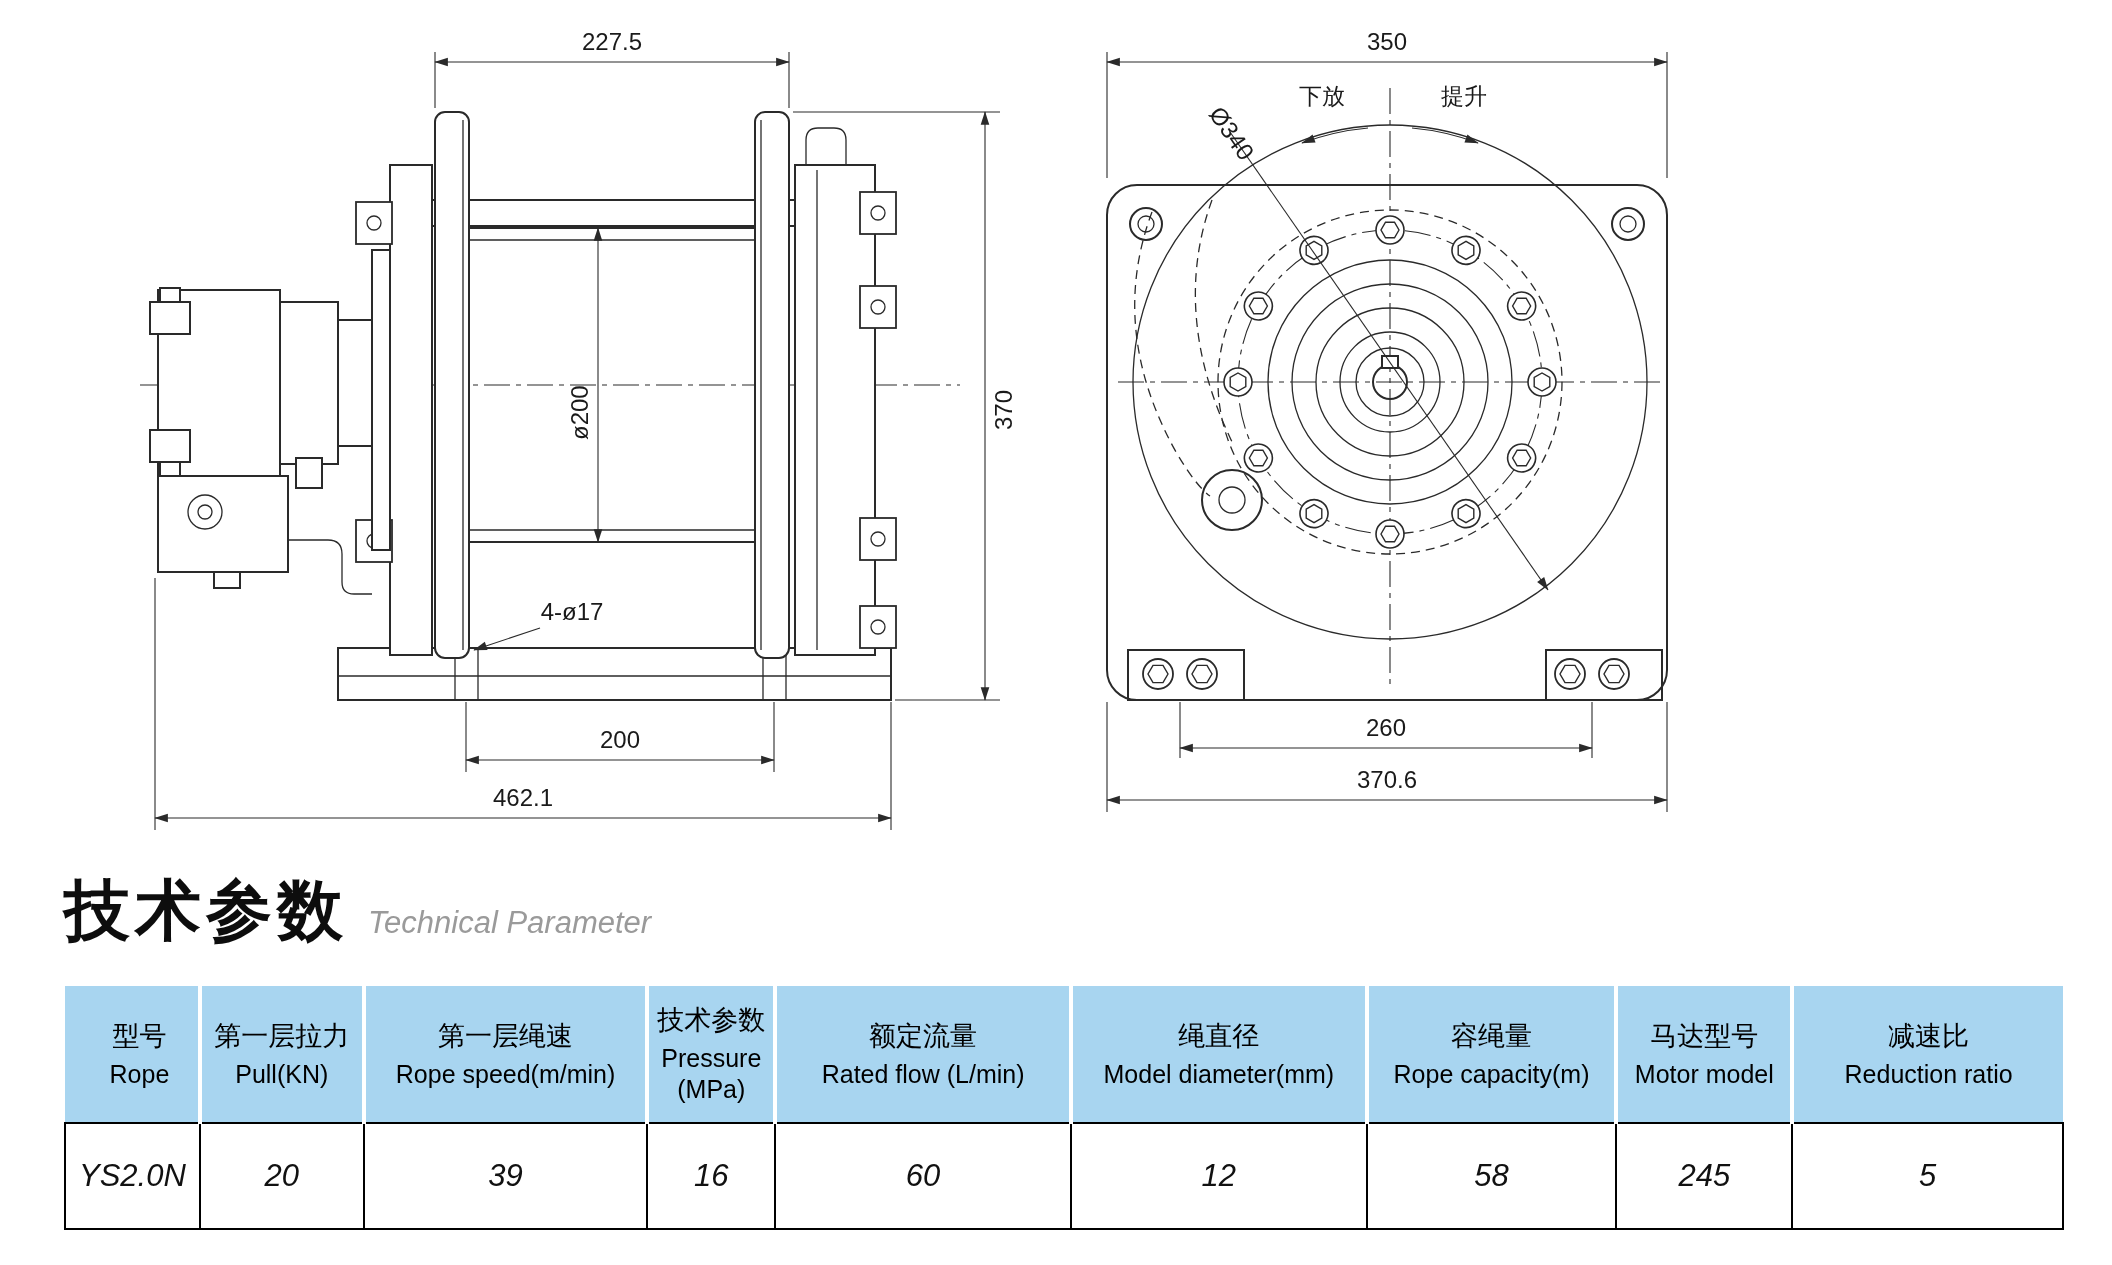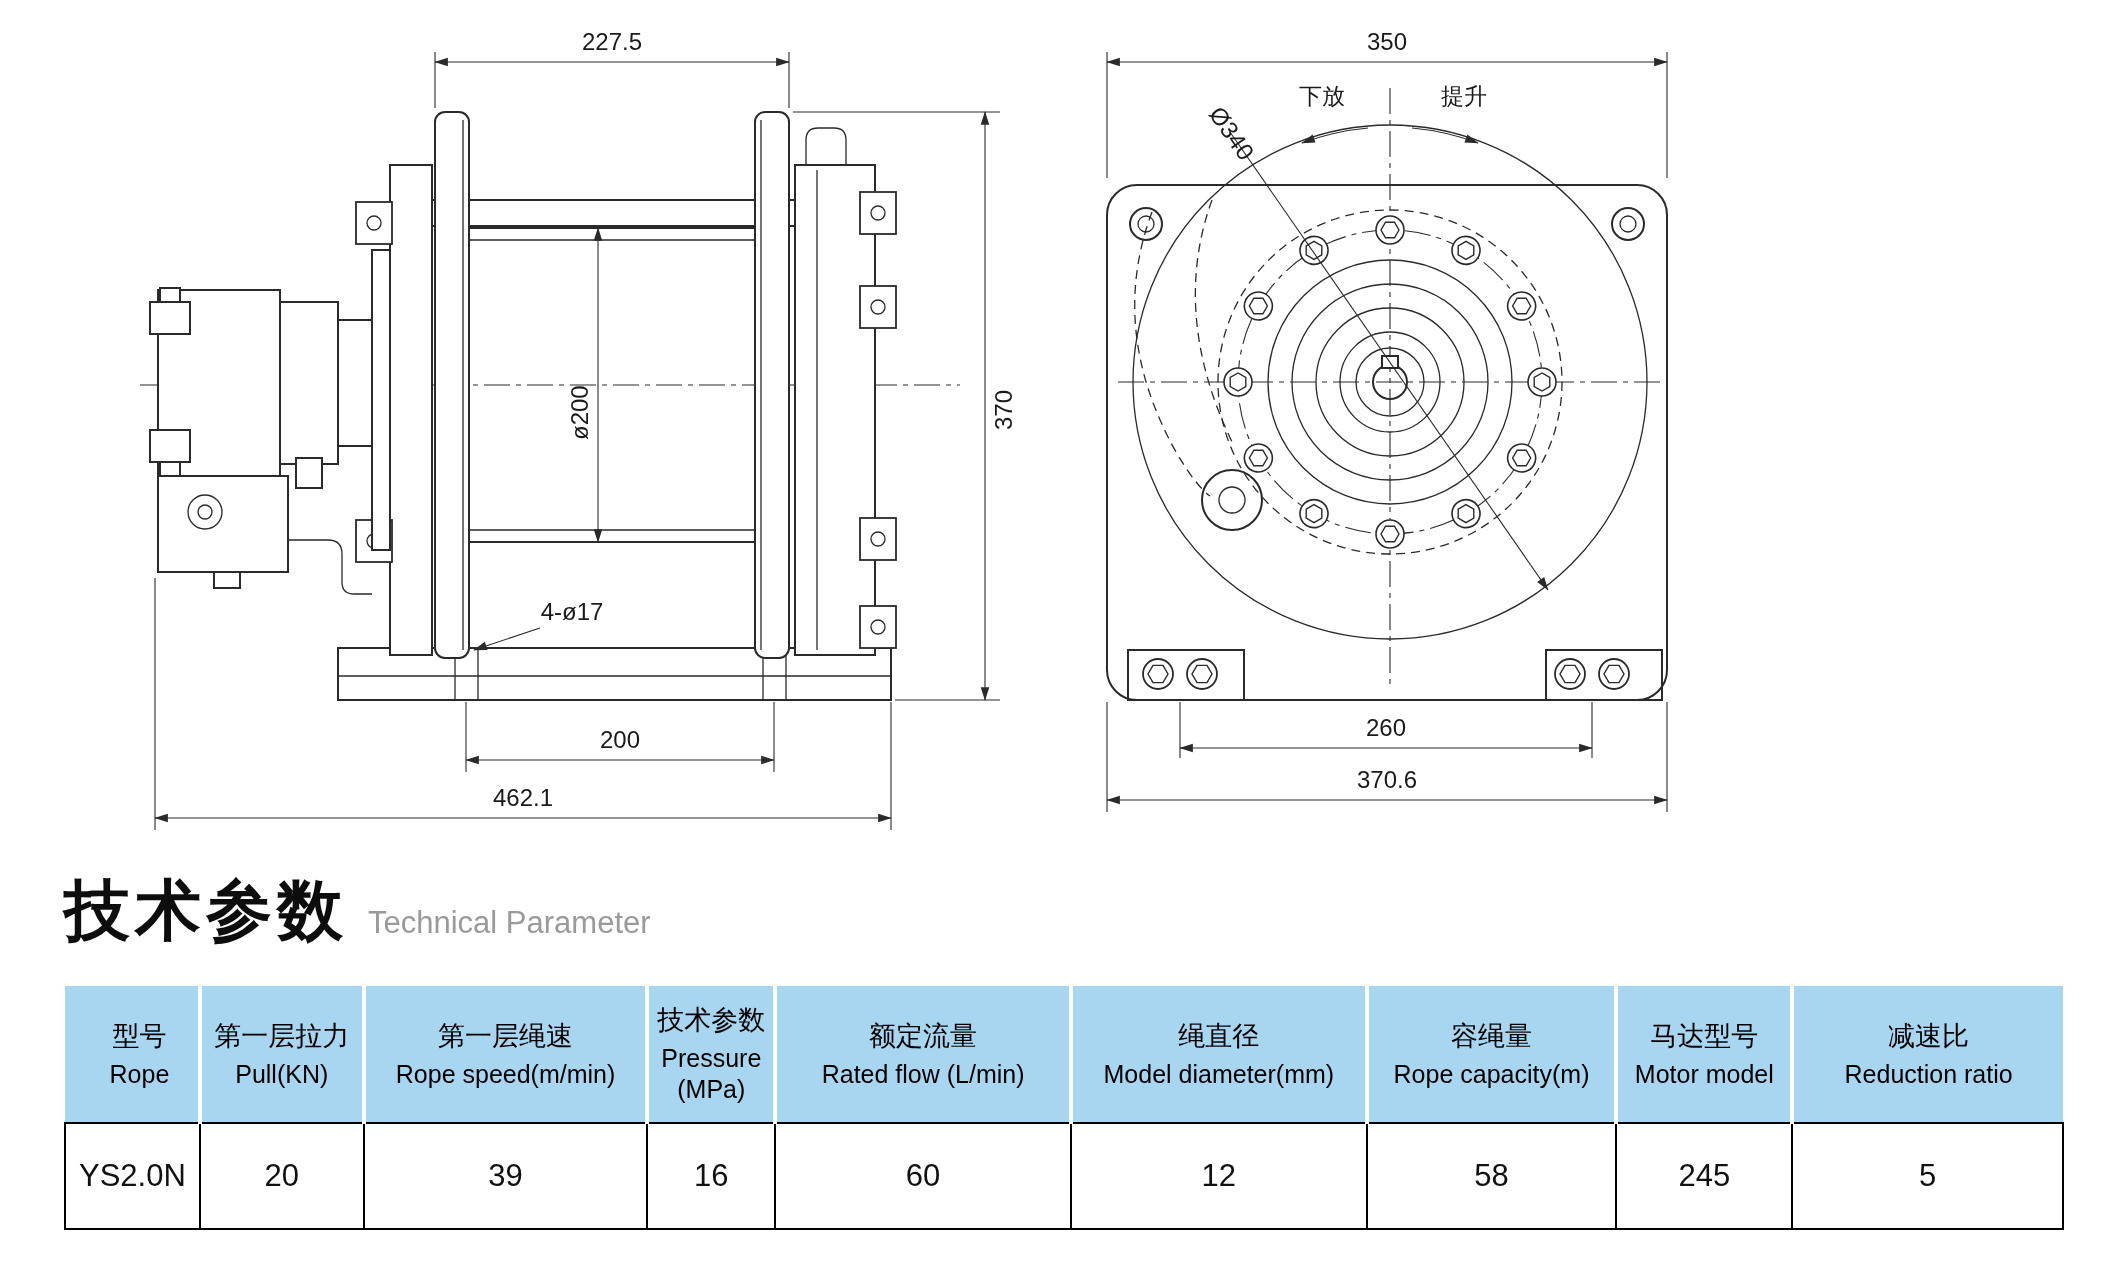--- a/index.html
+++ b/index.html
@@ -10,27 +10,27 @@
   .lnf{fill:#fff;stroke:#2a2a2a;stroke-width:2;}
   .thin{stroke-width:1.3;}
   .dim{stroke:#2a2a2a;stroke-width:1.1;fill:none;}
   .cl{stroke:#2a2a2a;stroke-width:1.1;fill:none;stroke-dasharray:26 6 5 6;}
   .dash{stroke:#2a2a2a;fill:none;stroke-width:1.3;stroke-dasharray:9 6;}
   .dimtxt{font-family:"Liberation Sans","DejaVu Sans",sans-serif;font-size:24px;fill:#1a1a1a;}
   .cjk{font-size:23px;}
   
   .section-title{margin:24px 0 0 64px;display:flex;align-items:baseline;gap:20px;}
   .t-cn{font-size:66px;font-weight:bold;color:#0d0d0d;letter-spacing:5px;}
-  .t-en{font-size:31px;color:#9a9a9a;}
+  .t-en{font-size:31px;color:#9a9a9a;font-style:italic;}
   
   .params{width:2000px;margin:30px 0 0 64px;border-collapse:collapse;table-layout:fixed;}
   .params th{background:#a8d5f0;border-left:4px solid #fff;border-right:4px solid #fff;border-top:none;border-bottom:2px solid #000;padding:16px 4px;font-weight:normal;vertical-align:middle;}
   .params th:first-child{border-left:none;padding-left:20px;}
   .params th:last-child{border-right:none;margin-top:12px;}
-  .params td{border:2px solid #000;height:102px;text-align:center;font-size:31px;background:#fff;vertical-align:middle;}
+  .params td{border:2px solid #000;height:102px;text-align:center;font-size:31px;background:#fff;vertical-align:middle;font-style:italic;}
   .params .cn{font-size:27px;color:#000;text-align:center;}
   .params .en{font-size:25px;color:#000;text-align:center;margin-top:5px;white-space:pre-line;line-height:1.25;}
 </style>
 </head>
 <body>
 
 <svg class="drawings" width="2112" height="842" viewBox="0 0 2112 842" xmlns="http://www.w3.org/2000/svg">
   <defs>
     <marker id="arr" viewBox="0 0 10 10" refX="9.5" refY="5" markerWidth="13" markerHeight="13" orient="auto-start-reverse">
       <path d="M0.5,2 L10,5 L0.5,8 z" fill="#2a2a2a"></path>

